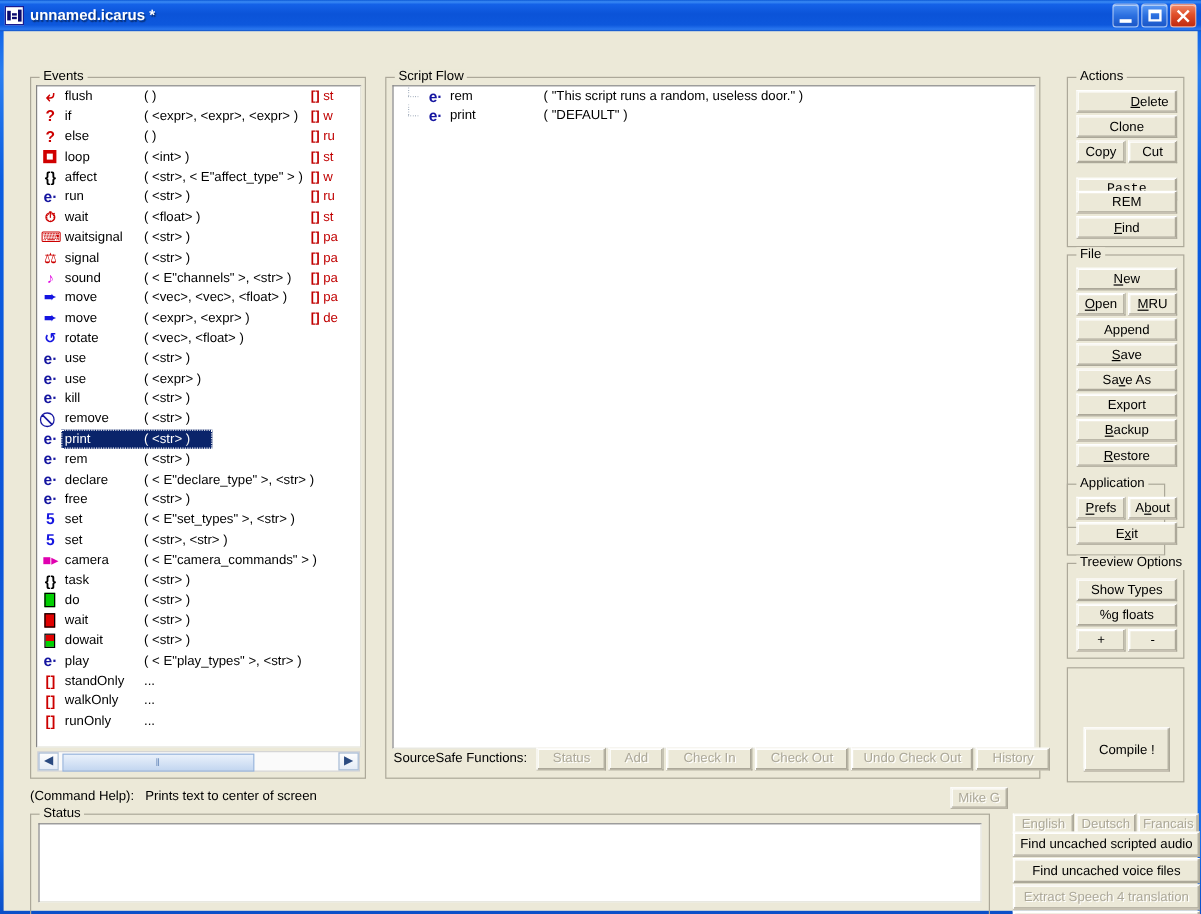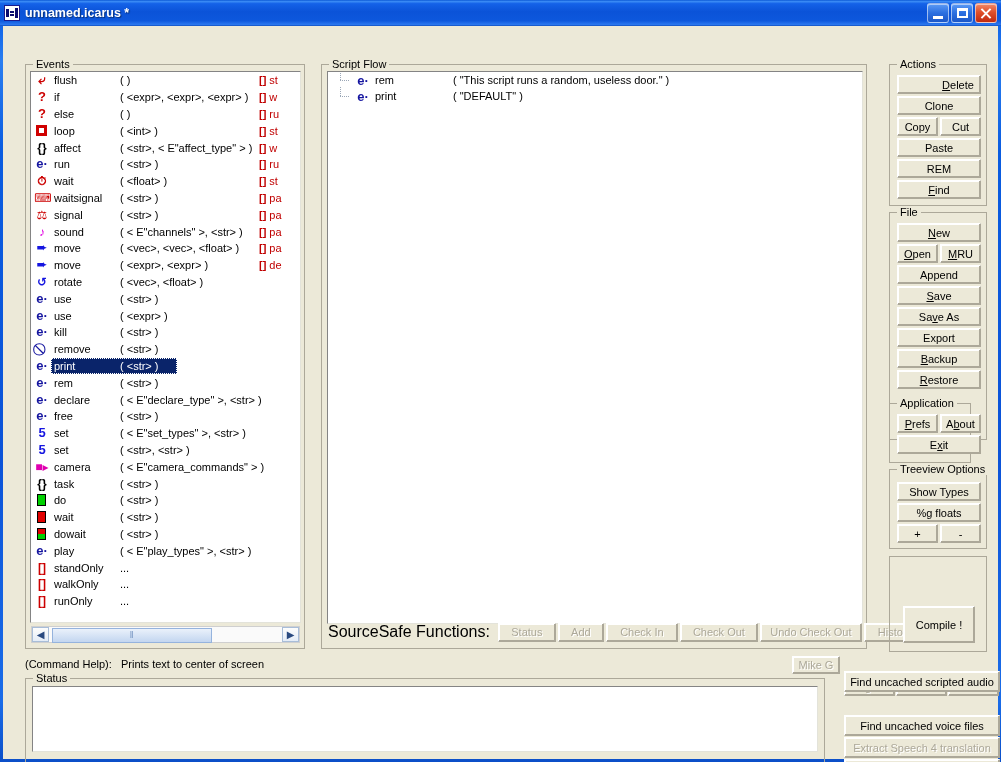--- a/index.html
+++ b/index.html
@@ -145,21 +145,21 @@
   .flow-dots:before{content:"";position:absolute;left:6px;top:-2px;width:1px;height:9px;
      background-image:linear-gradient(#9ba7b7 50%,transparent 50%);background-size:1px 2px;}
   .flow-dots:after{content:"";position:absolute;left:6px;top:7px;width:9px;height:1px;
      background-image:linear-gradient(to right,#9ba7b7 50%,transparent 50%);background-size:2px 1px;}
   .flow-ico{width:14px;flex:0 0 auto;color:#1515a0;font-weight:bold;font-size:13px;text-align:center;}
   .flow-name{width:78px;flex:0 0 auto;font-size:11px;color:#000;margin-left:5px;}
   .flow-args{flex:0 0 auto;font-size:11px;color:#000;}
 
   
   .ss-bar{position:absolute;left:6px;bottom:6px;width:534px;height:20px;display:flex;align-items:center;}
-  .ss-label{font-size:16px;color:#000;margin-right:8px;white-space:nowrap;}
+  .ss-label{font-size:11px;color:#000;margin-right:8px;white-space:nowrap;}
   .btn{
     background:#ece9d8;
     border:1px solid #aca899;
     border-top-color:#fff;border-left-color:#fff;
     box-shadow:inset -1px -1px 0 #aca899, inset 1px 1px 0 #fff;
     box-sizing:border-box;
     font-family:"Liberation Sans","DejaVu Sans",sans-serif;
     font-size:11px;color:#000;text-align:center;
     padding:0;cursor:default;white-space:nowrap;overflow:hidden;
   }
@@ -507,21 +507,21 @@
           </div>
       </div>
     </div>
 
     <div class="group" id="actions-group">
       <span class="glabel">Actions</span>
       <button class="btn rbtn full" style="top:10px;padding-left:38px;"><span class="u">D</span>elete</button>
       <button class="btn rbtn full" style="top:31px;">Clone</button>
       <button class="btn rbtn halfL" style="top:52px;">Copy</button>
       <button class="btn rbtn halfR" style="top:52px;">Cut</button>
-      <button class="btn rbtn full" style="top:73px;">Paste</button>
+      <button class="btn rbtn full" style="top:83px;font-family:Liberation Mono, monospace;">Paste</button>
       <button class="btn rbtn full" style="top:94px;">REM</button>
       <button class="btn rbtn full" style="top:115px;"><span class="u">F</span>ind</button>
     </div>
 
     <div class="group" id="file-group">
       <span class="glabel">File</span>
       <button class="btn rbtn full" style="top:10px;"><span class="u">N</span>ew</button>
       <button class="btn rbtn halfL" style="top:31px;"><span class="u">O</span>pen</button>
       <button class="btn rbtn halfR" style="top:31px;"><span class="u">M</span>RU</button>
       <button class="btn rbtn full" style="top:52px;">Append</button>
@@ -561,19 +561,19 @@
       <span class="glabel">Status</span>
       <div class="statusbox"></div>
     </div>
 
     <button class="btn mikeg disabled">Mike G</button>
     <div class="langrow" id="lang-row">
         <button class="btn langbtn disabled">English</button>
         <button class="btn langbtn disabled">Deutsch</button>
         <button class="btn langbtn disabled">Francais</button>
       </div>
-    <button class="btn brbtn" style="top:645px;">Find uncached scripted audio</button>
+    <button class="btn brbtn" style="top:667px;">Find uncached scripted audio</button>
     <button class="btn brbtn" style="top:689px;">Find uncached voice files</button>
     <button class="btn brbtn disabled" style="top:711px;">Extract Speech 4 translation</button>
     <button class="btn brbtn" style="top:733px;">.PRE Cross-Language check</button>
 
   </div>
 </div>
 
 </body></html>

